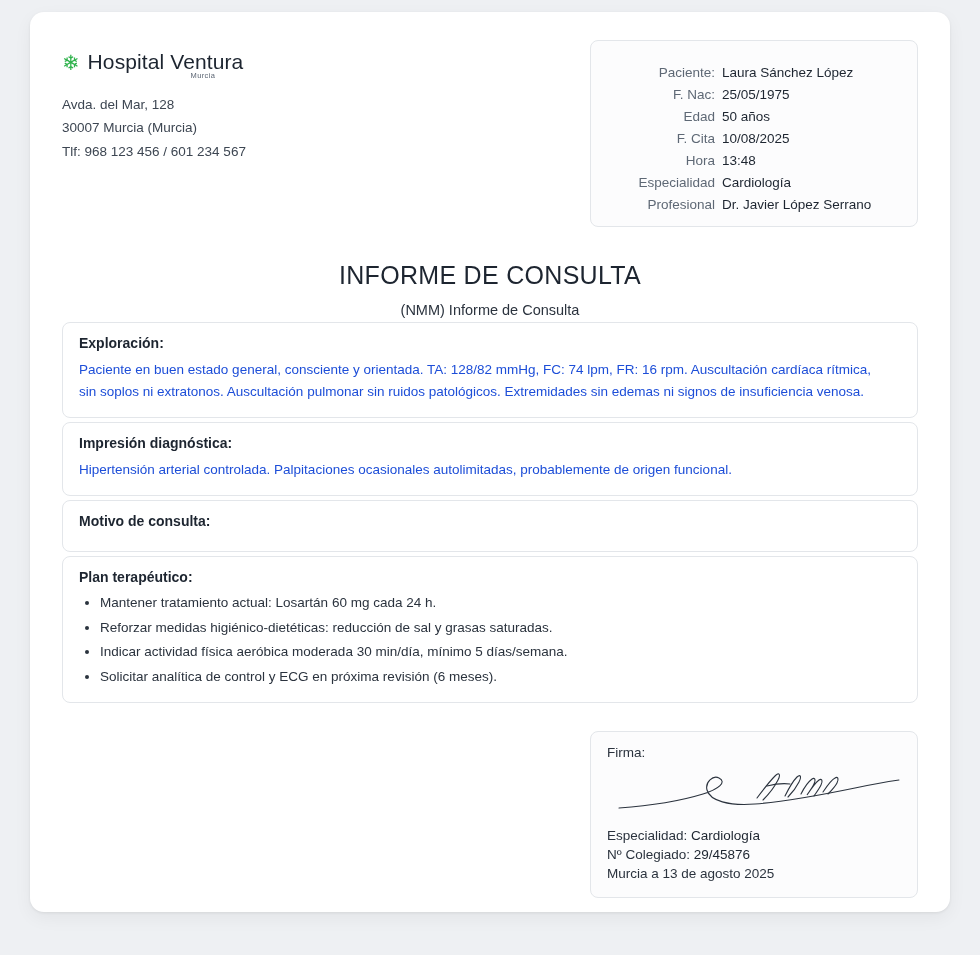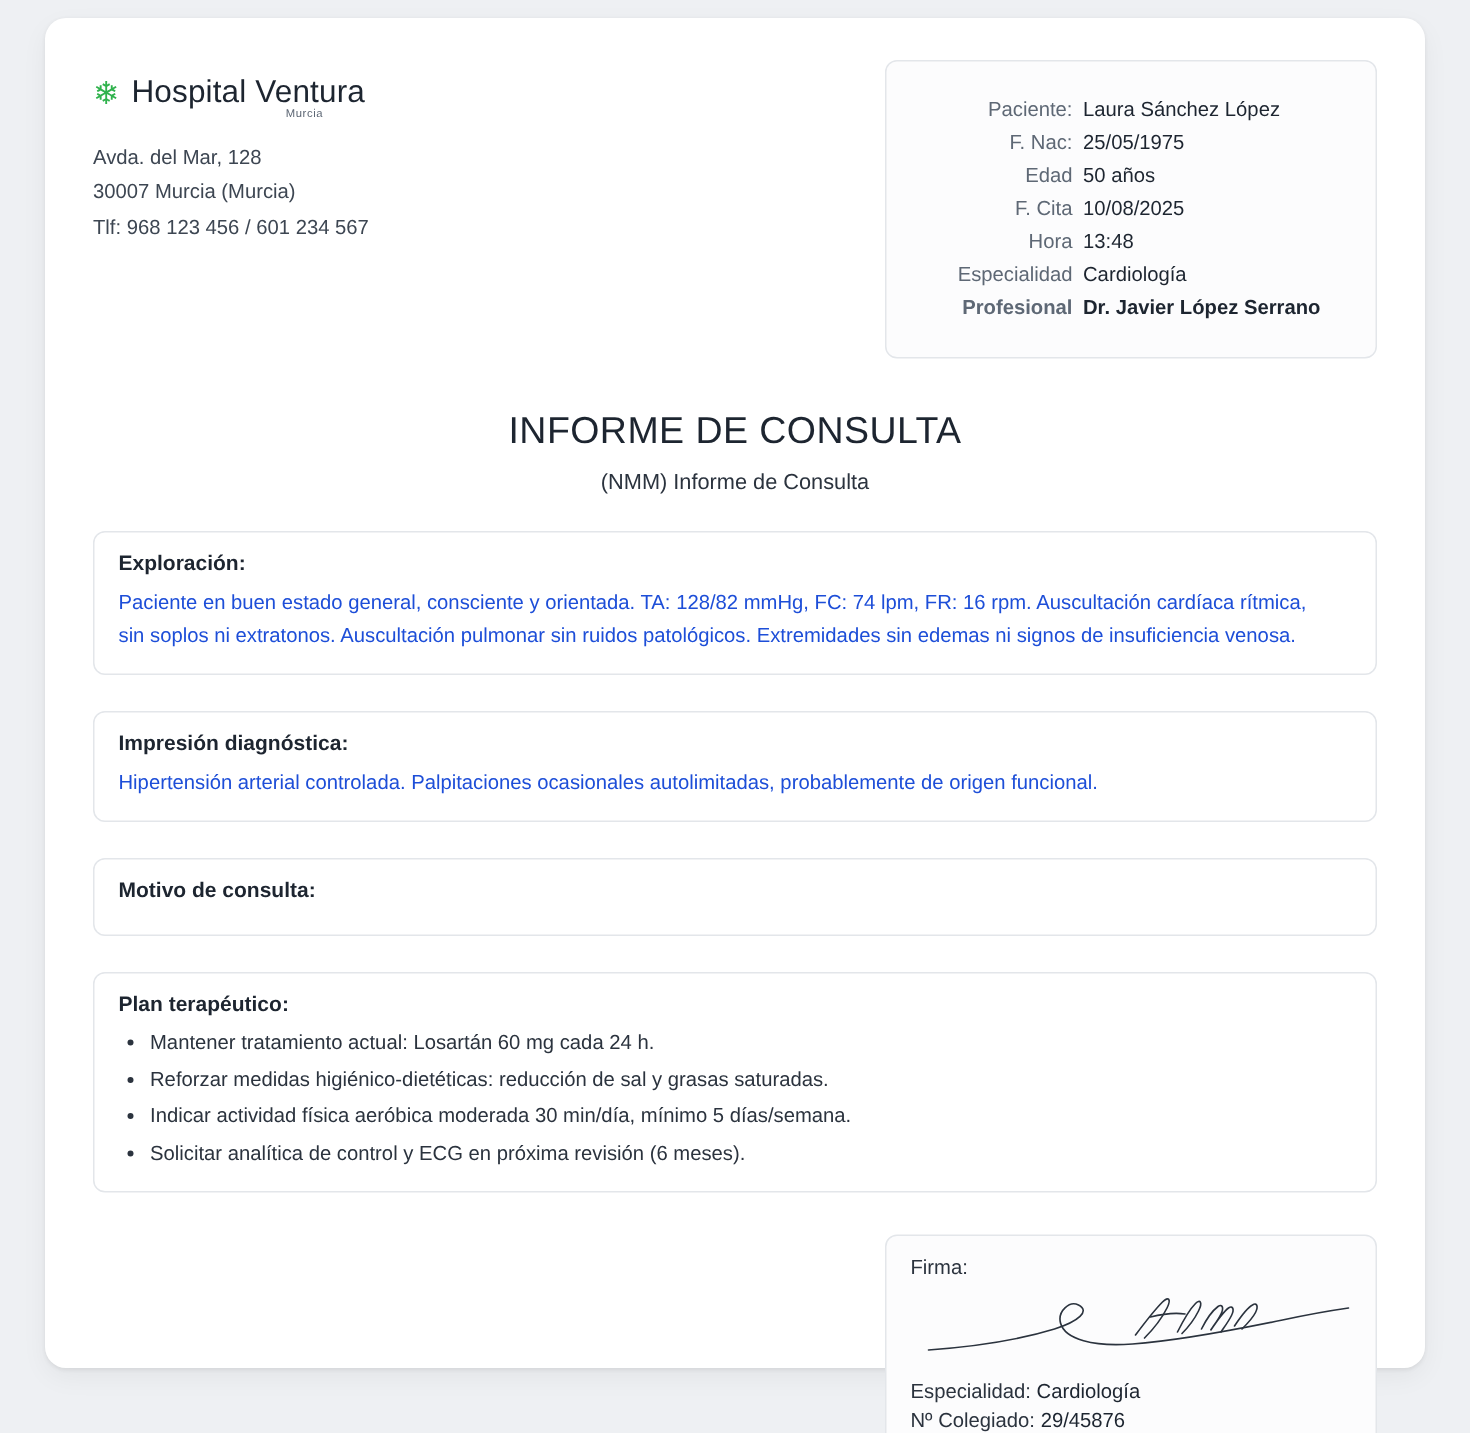--- a/index.html
+++ b/index.html
@@ -71,21 +71,21 @@
     border-radius: 8px;
     background: #fcfcfd;
     padding: 24px 16px 14px 10px;
     box-sizing: border-box;
   }
   .prow {
     display: flex;
     align-items: baseline;
     margin-bottom: 7px;
   }
-  .prow:last-child { margin-bottom: 12px; font-weight: bold; }
+  .prow:last-child { margin-bottom: 0; }
   .plabel {
     width: 114px;
     text-align: right;
     font-size: 13.5px;
     color: #5e6875;
     padding-right: 7px;
     flex: none;
   }
   .pvalue {
     font-size: 13.5px;
@@ -106,21 +106,21 @@
     font-size: 14.5px;
     color: #2b333e;
     margin-top: 12px;
   }
 
   
   .section {
     border: 1px solid #e3e6ea;
     border-radius: 8px;
     padding: 12px 28px 14px 16px;
-    margin-top: 24px;
+    margin-top: 4px;
     background: #ffffff;
   }
   .section-title {
     font-size: 14px;
     font-weight: bold;
     color: #1d2530;
     margin-bottom: 8px;
   }
   .section-body {
     font-size: 13.5px;

